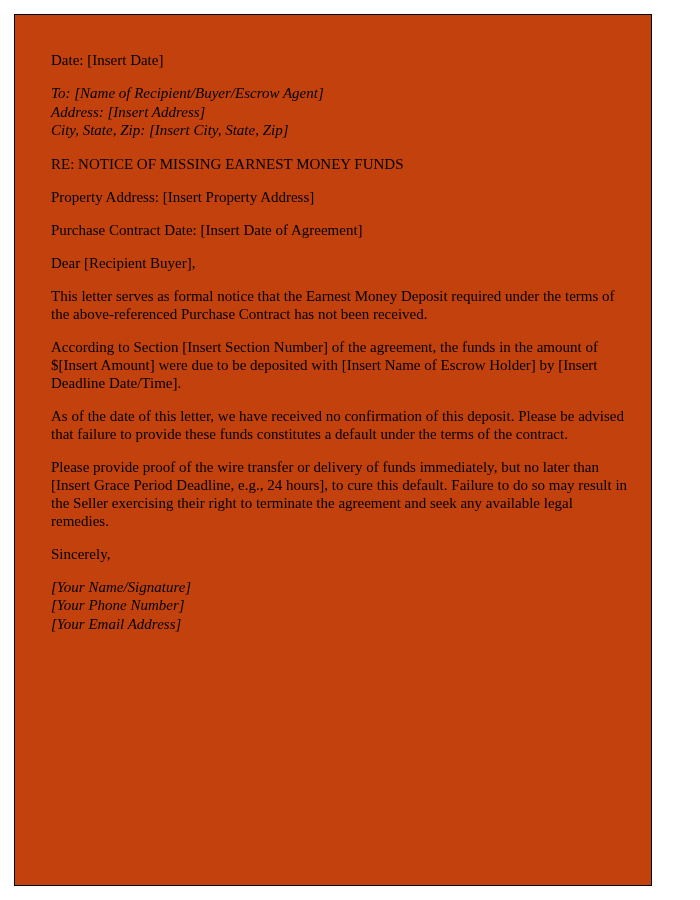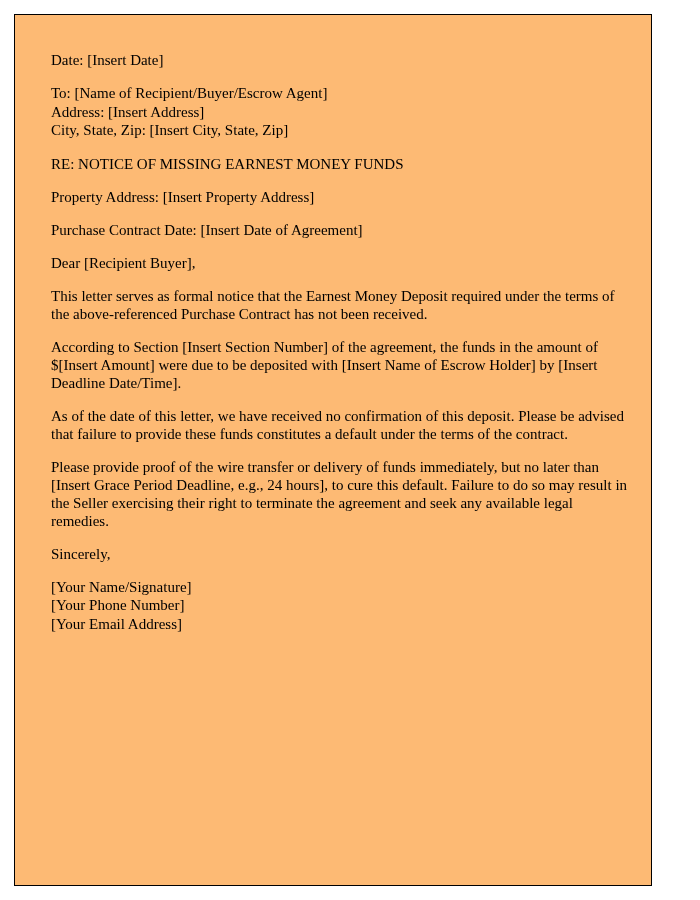--- a/index.html
+++ b/index.html
@@ -15,35 +15,36 @@
     color: #000000;
   }
   .page {
     position: absolute;
     left: 14px;
     top: 14px;
     width: 638px;
     height: 872px;
     box-sizing: border-box;
     border: 1px solid #000000;
-    background: #fdba74;
+    background: #c2410c;
     padding: 36px 22px 16px 36px;
     overflow: hidden;
   }
   .page p {
     margin: 0 0 15px 0;
     font-size: 15px;
     line-height: 18px;
   }
   .block {
     margin: 0 0 15px 0;
   }
   .block .line {
     font-size: 15px;
     line-height: 18.5px;
+    font-style: italic;
   }
   .subject {
     font-weight: normal;
   }
 </style>
 </head>
 <body>
 
 <div class="page">
 

